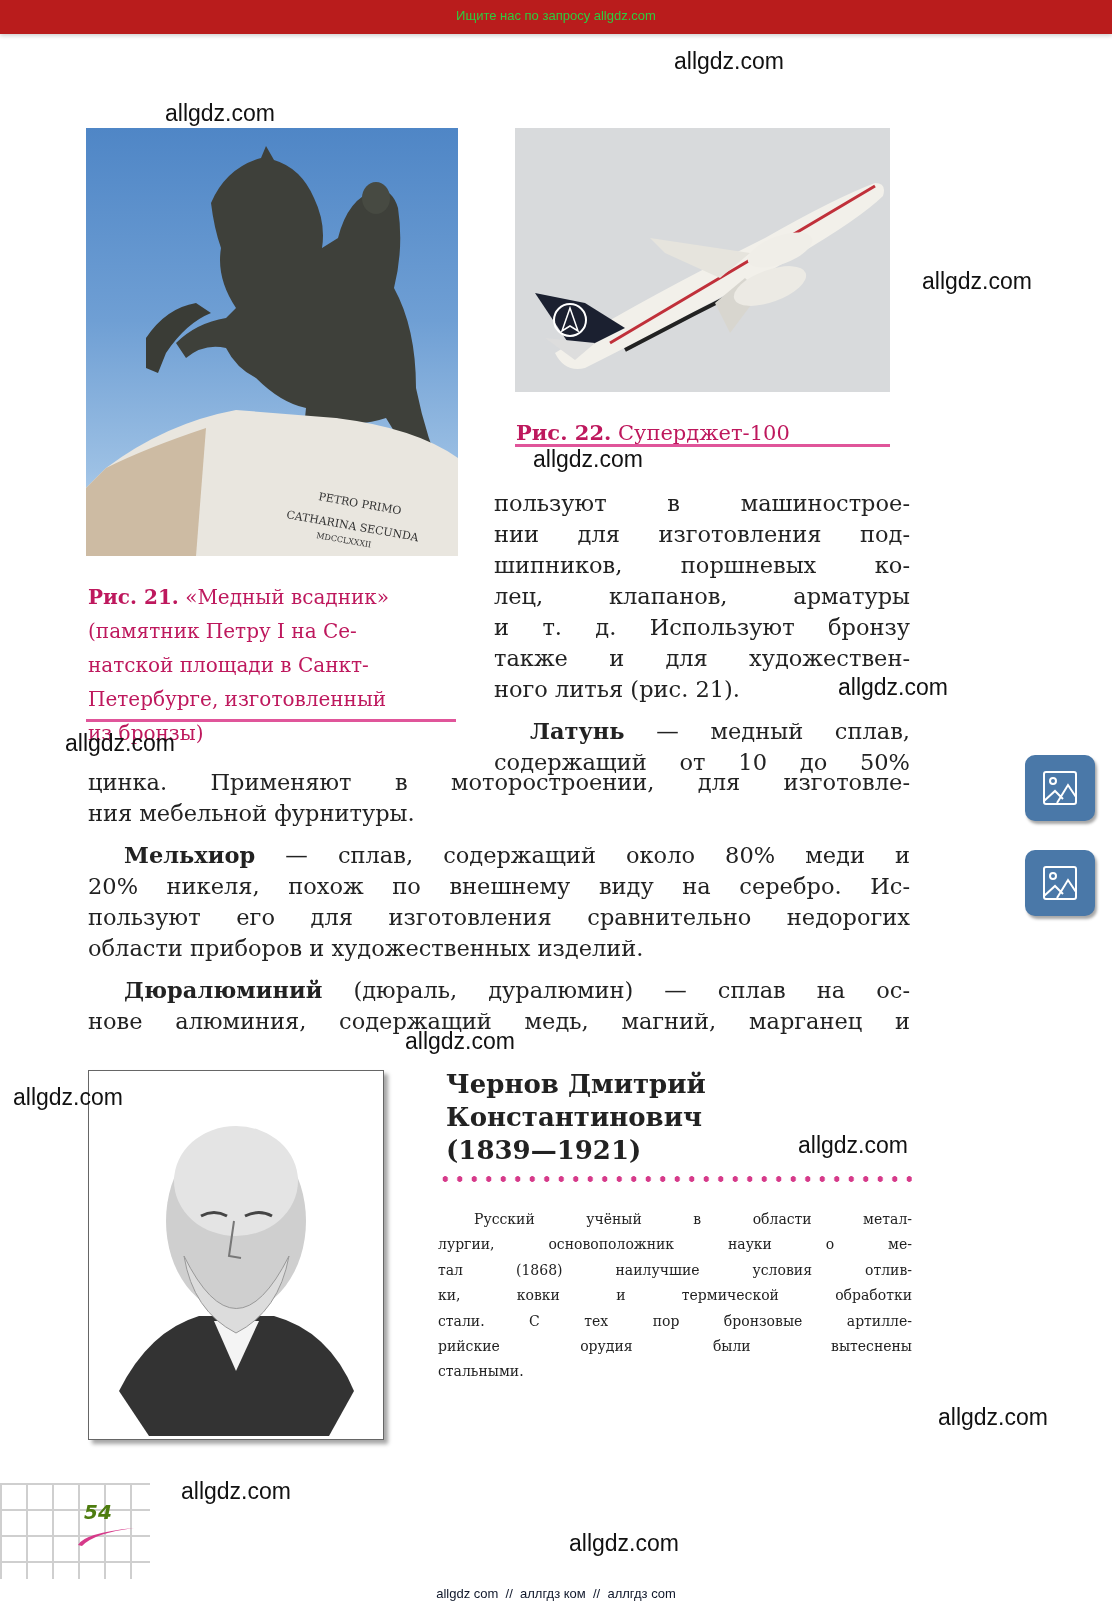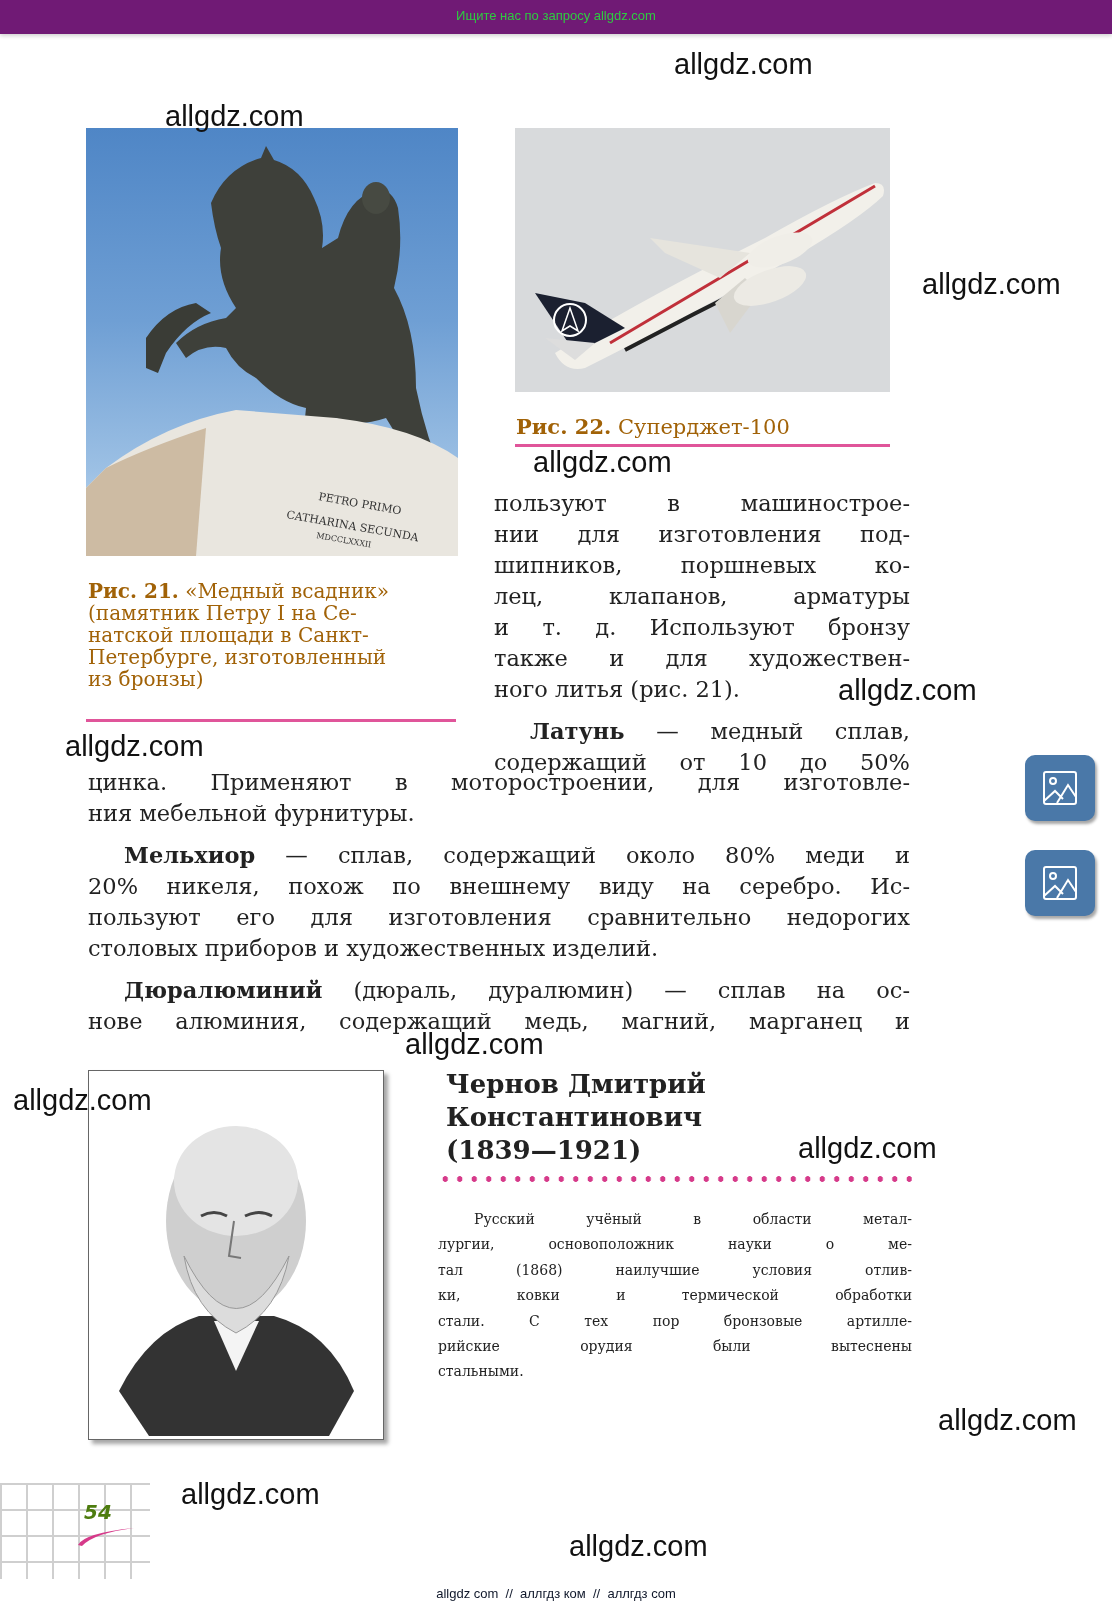--- a/index.html
+++ b/index.html
@@ -1,21 +1,21 @@
 <!DOCTYPE html>
 <html><head>
 <meta charset="utf-8">
 <style>
   html, body { margin: 0; padding: 0; background: #ffffff; }
   body { width: 1112px; height: 1614px; position: relative; overflow: hidden; font-family: "DejaVu Serif", serif; color: #222; }
-  .topbar { position: absolute; left: 0; top: 0; width: 1112px; height: 34px; background: #701a75; box-shadow: 0 2px 4px rgba(0,0,0,0.18); text-align: center; }
+  .topbar { position: absolute; left: 0; top: 0; width: 1112px; height: 34px; background: #b91c1c; box-shadow: 0 2px 4px rgba(0,0,0,0.18); text-align: center; }
   .topbar span { font-family: "Liberation Sans", sans-serif; font-size: 13px; color: #2ecc40; line-height: 32px; }
-  .wm { position: absolute; font-family: "Liberation Sans", sans-serif; font-size: 29px; color: #111; white-space: nowrap; }
+  .wm { position: absolute; font-family: "Liberation Sans", sans-serif; font-size: 23px; color: #111; white-space: nowrap; }
   .fig { position: absolute; overflow: hidden; }
-  .caption { position: absolute; font-family: "DejaVu Serif", serif; font-size: 20px; line-height: 22px; color: #a16207; }
+  .caption { position: absolute; font-family: "DejaVu Serif", serif; font-size: 20px; line-height: 34px; color: #be185d; }
   .caption b { font-weight: bold; }
   .pinkline { position: absolute; height: 3px; background: #e0559a; }
   .body-text { position: absolute; font-family: "DejaVu Serif", serif; font-size: 22.5px; line-height: 31px; color: #222; text-align: justify; }
   .line { display: block; white-space: nowrap; height: 31px; }
   .justify { text-align: justify; text-align-last: justify; white-space: normal; }
   .indent { padding-left: 36px; margin-top: 11px; }
   .bio-title { position: absolute; font-family: "DejaVu Serif", serif; font-weight: bold; font-size: 26px; line-height: 33px; color: #222; }
   .dots { position: absolute; height: 6px; background-image: radial-gradient(circle, #d63a8a 2.6px, transparent 3px); background-size: 14.5px 6px; background-repeat: repeat-x; }
   .bio-text { position: absolute; font-family: "DejaVu Serif", serif; font-size: 14px; line-height: 25.4px; color: #222; }
   .side-btn { position: absolute; width: 70px; height: 66px; background: #4a78a8; border-radius: 10px; box-shadow: 2px 3px 3px rgba(0,0,0,0.35); display: flex; align-items: center; justify-content: center; }
@@ -88,21 +88,21 @@
   <span class="line justify indent"><b>Латунь</b><span> — медный сплав,</span></span>
   <span class="line justify">содержащий от 10 до 50%</span>
 </div>
 
 <div class="body-text" style="left:88px; top:767px; width:822px;">
   <span class="line justify">цинка. Применяют в моторостроении, для изготовле-</span>
   <span class="line">ния мебельной фурнитуры.</span>
   <span class="line justify indent"><b>Мельхиор</b><span> — сплав, содержащий около 80% меди и</span></span>
   <span class="line justify">20% никеля, похож по внешнему виду на серебро. Ис-</span>
   <span class="line justify">пользуют его для изготовления сравнительно недорогих</span>
-  <span class="line">столовых приборов и художественных изделий.</span>
+  <span class="line">области приборов и художественных изделий.</span>
   <span class="line justify indent"><b>Дюралюминий</b><span> (дюраль, дуралюмин) — сплав на ос-</span></span>
   <span class="line justify">нове алюминия, содержащий медь, магний, марганец и</span>
 </div>
 
 <div class="fig" style="left:88px; top:1070px; width:294px; height:368px; border:1.5px solid #666; background:#fff; box-shadow: 4px 4px 4px rgba(0,0,0,0.35); overflow:visible;">
   <svg width="294" height="368" viewBox="0 0 294 368">
     <path d="M30 320 Q60 260 110 245 L185 245 Q240 260 265 320 L240 365 L60 365 Z" fill="#333"></path>
     <path d="M125 250 L147 300 L170 250 Z" fill="#f4f4f4"></path>
     <ellipse cx="147" cy="150" rx="70" ry="92" fill="#cfcfcf"></ellipse>
     <ellipse cx="147" cy="110" rx="62" ry="55" fill="#e4e4e4"></ellipse>

